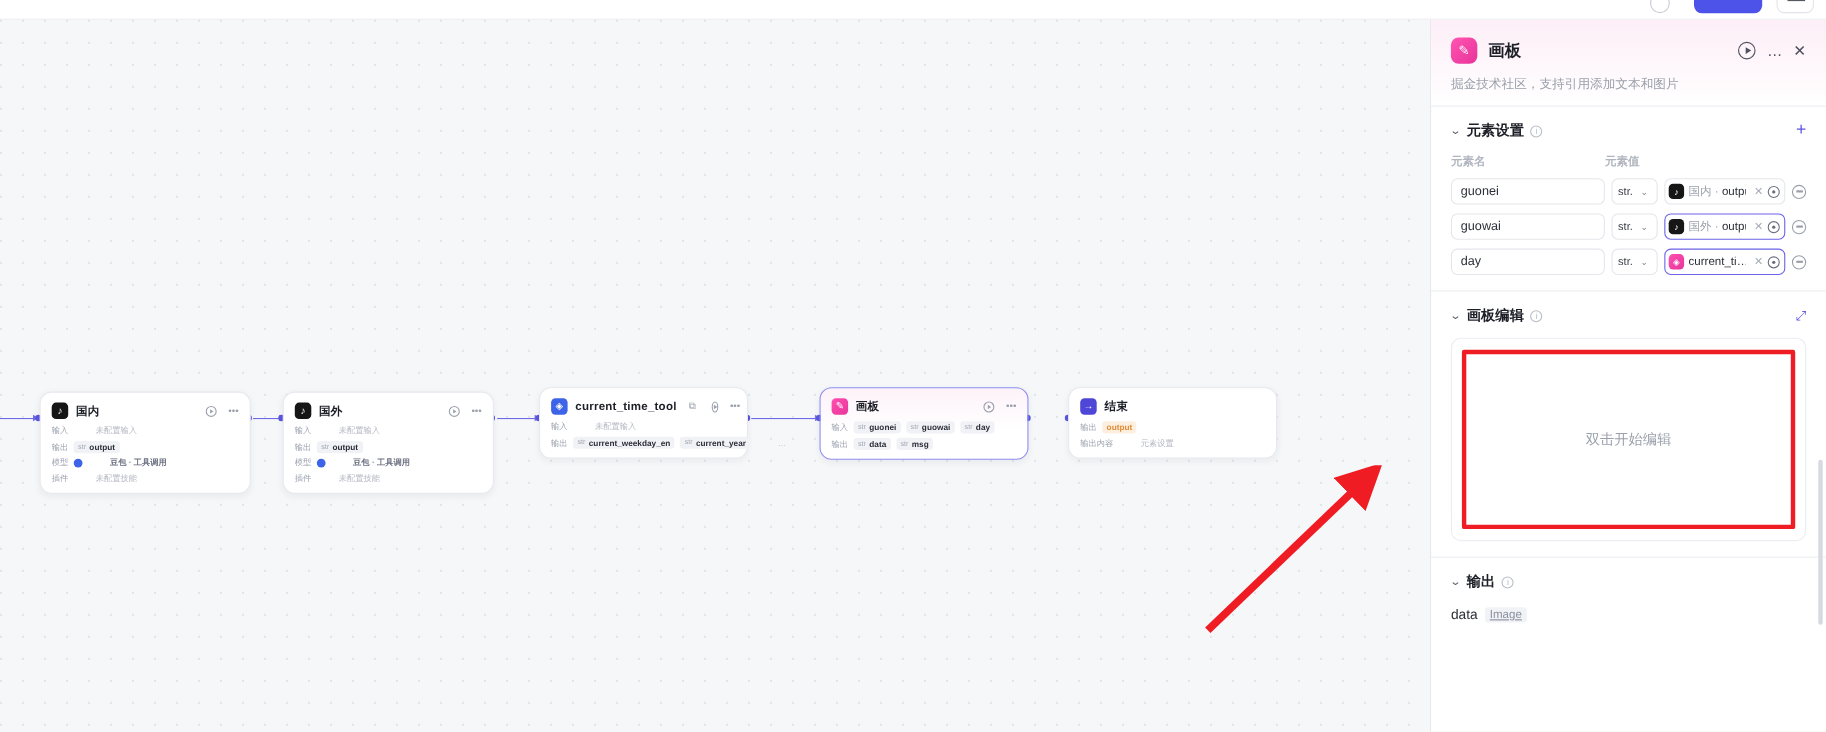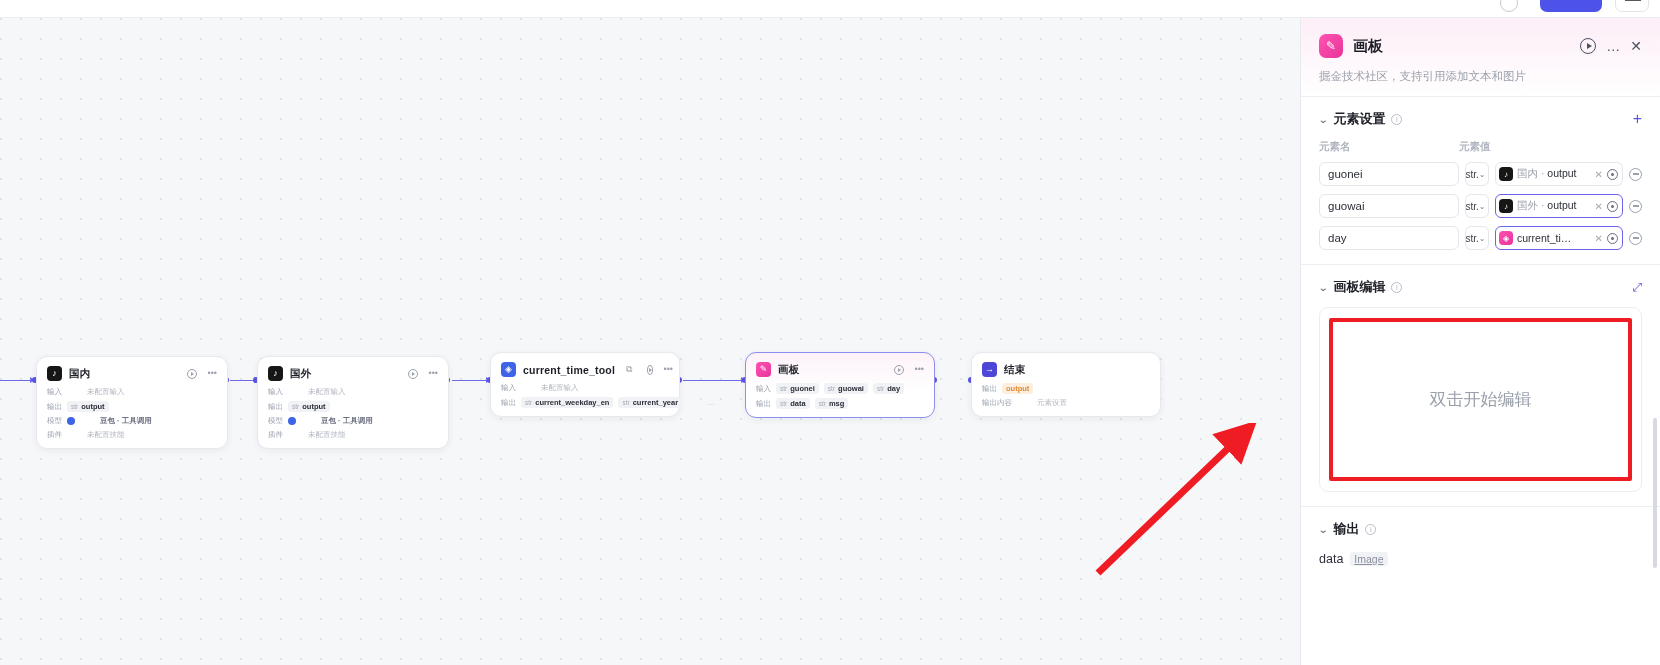--- a/index.html
+++ b/index.html
@@ -122,22 +122,22 @@
 
   .col-heads { display: flex; margin-top: 12px; font-size: 10.5px; color: #b0b5bf; font-weight: bold; }
   .col-heads .c1 { width: 140px; }
   .var-row { display: flex; align-items: center; gap: 6px; margin-top: 8px; }
   .inp {
     width: 140px; height: 24px; border: 1px solid #e5e6ec; border-radius: 6px;
     padding: 0 8px; font-size: 11.5px; color: #2c2f38; background: #fff;
     display: flex; align-items: center;
   }
   .type-sel {
-    width: 24px; height: 24px; border: 1px solid #e5e6ec; border-radius: 6px;
-    display: flex; align-items: center; justify-content: center; padding: 0 8px 0 5px;
+    width: 42px; height: 24px; border: 1px solid #e5e6ec; border-radius: 6px;
+    display: flex; align-items: center; justify-content: space-between; padding: 0 8px 0 5px;
     font-size: 10px; color: #3a3d47;
   }
   .type-sel .cv { color: #7b8090; font-size: 8px; }
   .refbox {
     flex: 1; height: 24px; border: 1px solid #e5e6ec; border-radius: 6px;
     display: flex; align-items: center; gap: 4px; padding: 0 4px 0 3px; overflow: hidden;
   }
   .refbox.act { border-color: #6b63e8; }
   .ref-ico { width: 14px; height: 14px; border-radius: 4px; flex: none;
              display:flex; align-items:center; justify-content:center; font-size: 8px; color:#fff; }
@@ -153,21 +153,21 @@
   .minus {
     width: 13px; height: 13px; border-radius: 50%; border: 1.2px solid #9aa0ab; flex: none;
     display:flex; align-items:center; justify-content:center;
   }
   .minus::after { content:""; width:6px; height:1.2px; background:#9aa0ab; }
 
   .editbox {
     margin-top: 11px; height: 185px; border: 1px solid #ebedf1; border-radius: 9px;
     background: #fff; display: flex; align-items: center; justify-content: center; position: relative;
   }
-  .editbox .hint { font-size: 17px; color: #9aa0ab; }
+  .editbox .hint { font-size: 13px; color: #9aa0ab; }
   .redbox {
     position: absolute; left: 9px; top: 10px; right: 9px; bottom: 10px;
     border: 4px solid #ef1c24; border-radius: 2px; pointer-events: none;
   }
   .sect-gap { height: 14px; }
 
   .out-row { margin-top: 14px; display: flex; align-items: center; gap: 7px; }
   .out-name { font-size: 12.5px; color: #2c2f38; }
   .out-type { font-size: 10.5px; color: #8b90a0; background: #f1f2f6; border-radius: 3px; padding: 1px 4px; text-decoration: underline; }
 

